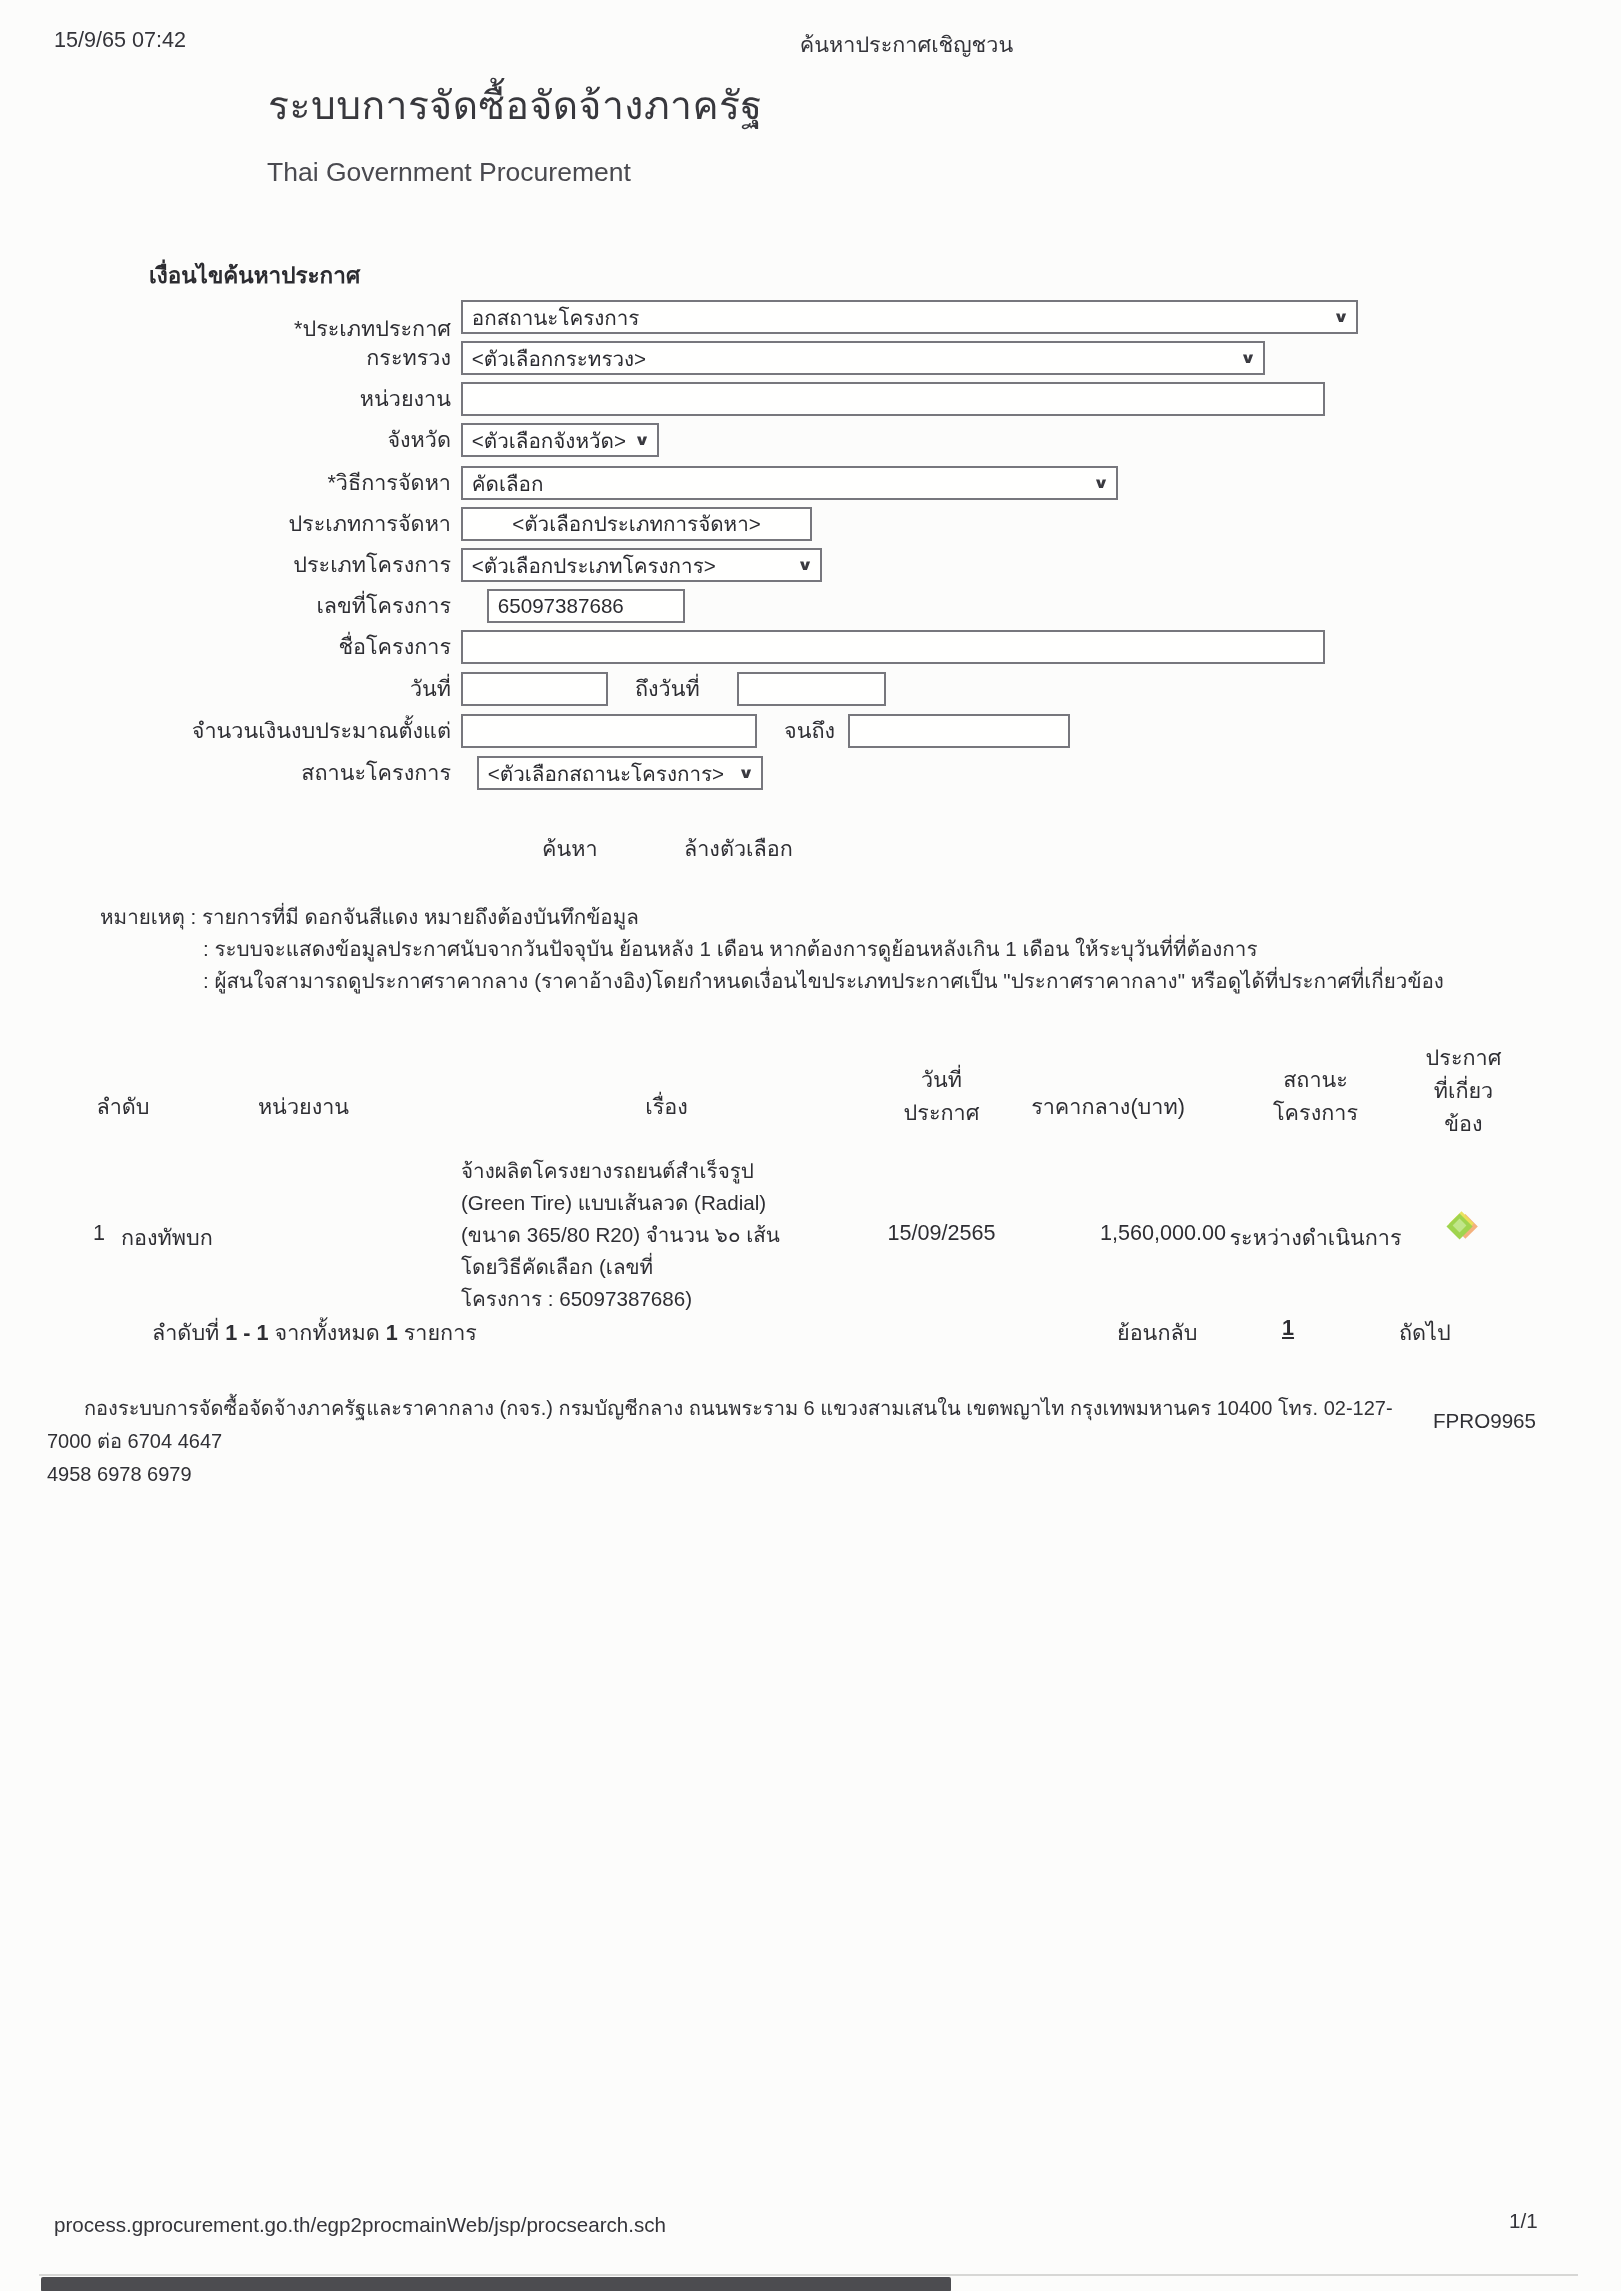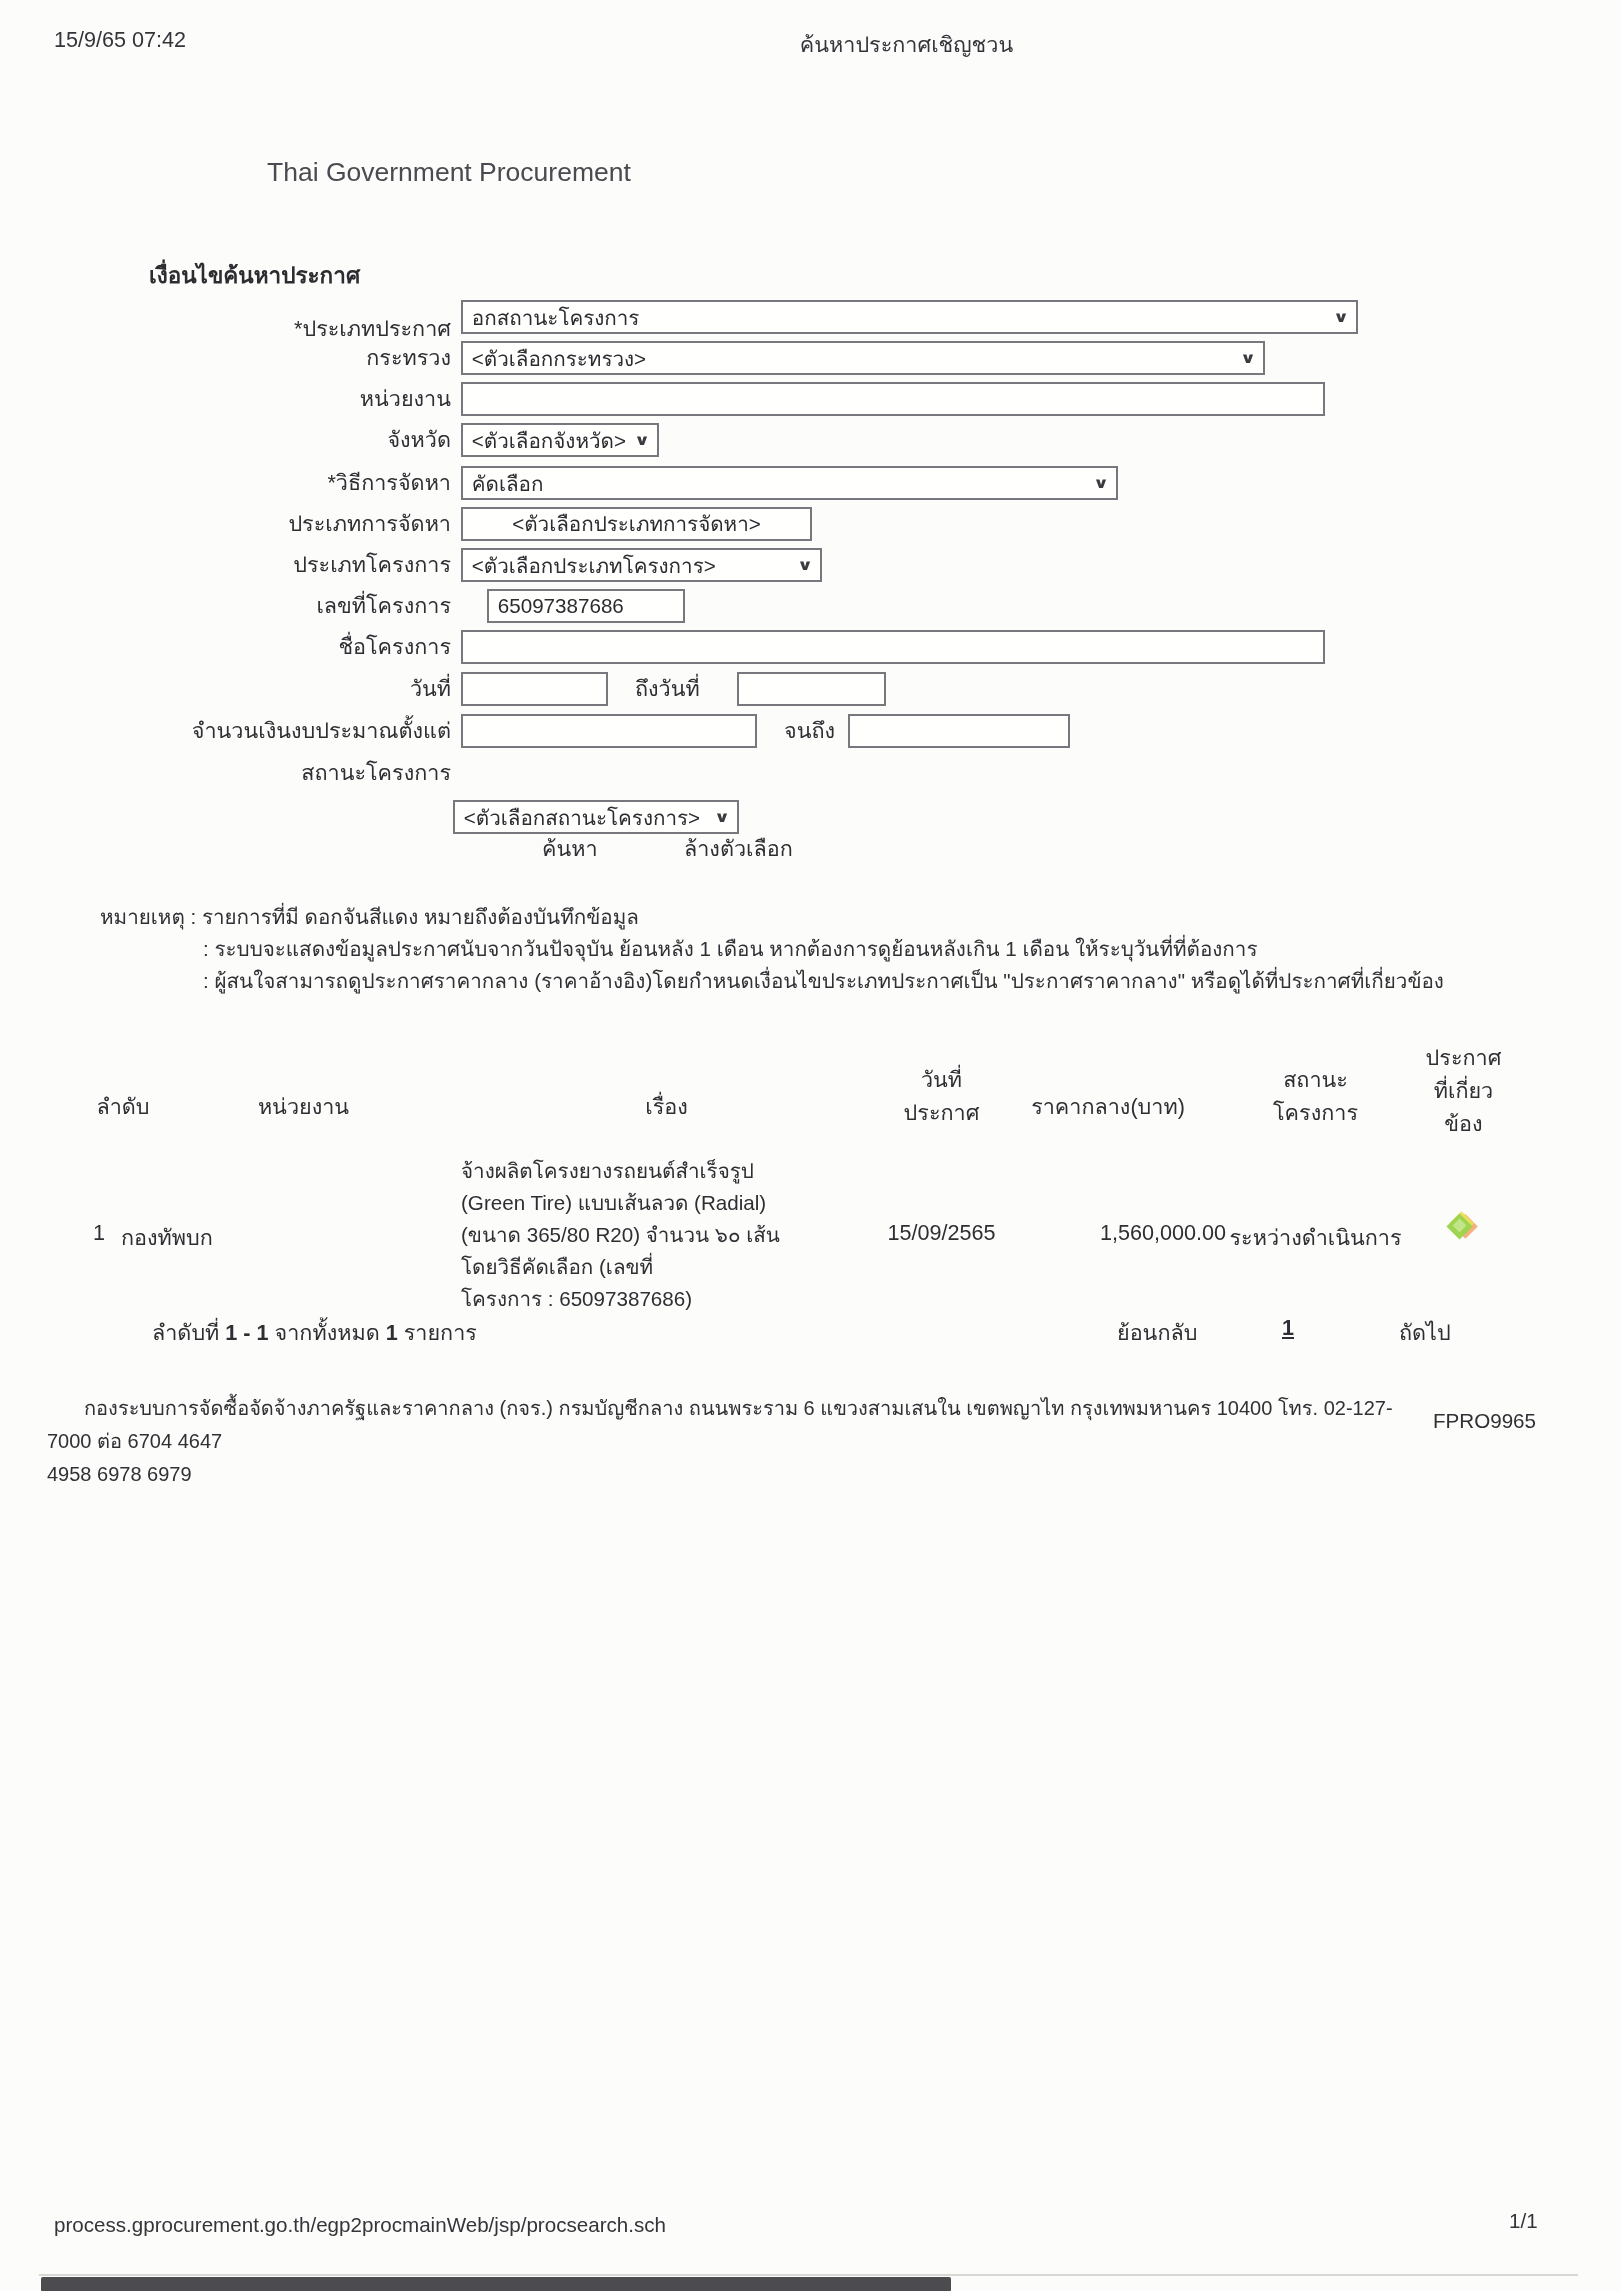--- a/index.html
+++ b/index.html
@@ -50,20 +50,21 @@
   b{font-weight:bold;}
 </style>
 </head>
 <body>
 
 <div class="page">
 
   <div class="abs print-meta" style="left:54px;top:27.4px;">15/9/65 07:42</div>
   <div class="abs print-meta" style="left:725px;top:27.4px;width:363px;text-align:center;">ค้นหาประกาศเชิญชวน</div>
 
+  <div class="abs site-title" style="left:268px;top:74px;">ระบบการจัดซื้อจัดจ้างภาครัฐ</div>
   <div class="abs site-subtitle" style="left:267px;top:157px;">Thai Government Procurement</div>
 
   <div class="abs section-title" style="left:149px;top:257px;">เงื่อนไขค้นหาประกาศ</div>
 
   <div class="lbl" style="left:39px;top:312px;">*ประเภทประกาศ</div>
   <div class="field select" style="left:461px;top:300px;width:897px;">
     <span>อกสถานะโครงการ</span>
     <span class="chev">∨</span>
   </div>
 
@@ -110,21 +111,21 @@
   <div class="field" style="left:461px;top:672px;width:147px;"></div>
   <div class="midlbl" style="left:635px;top:672px;">ถึงวันที่</div>
   <div class="field" style="left:737px;top:672px;width:149px;"></div>
 
   <div class="lbl" style="left:39px;top:714px;">จำนวนเงินงบประมาณตั้งแต่</div>
   <div class="field" style="left:461px;top:714px;width:296px;"></div>
   <div class="midlbl" style="left:784px;top:714px;">จนถึง</div>
   <div class="field" style="left:848px;top:714px;width:222px;"></div>
 
   <div class="lbl" style="left:39px;top:756px;">สถานะโครงการ</div>
-  <div class="field select" style="left:453px;top:756px;width:286px;margin-top:44px;">
+  <div class="field select" style="left:477px;top:756px;width:286px;">
     <span>&lt;ตัวเลือกสถานะโครงการ&gt;</span>
     <span class="chev">∨</span>
   </div>
 
   <button class="btn" style="left:542px;top:831px;">ค้นหา</button>
   <button class="btn" style="left:684px;top:831px;">ล้างตัวเลือก</button>
 
   <div class="note" style="left:100px;top:900px;">หมายเหตุ : รายการที่มี ดอกจันสีแดง หมายถึงต้องบันทึกข้อมูล</div>
   <div class="note" style="left:203px;top:932px;">: ระบบจะแสดงข้อมูลประกาศนับจากวันปัจจุบัน ย้อนหลัง 1 เดือน หากต้องการดูย้อนหลังเกิน 1 เดือน ให้ระบุวันที่ที่ต้องการ</div>
   <div class="note" style="left:203px;top:964px;">: ผู้สนใจสามารถดูประกาศราคากลาง (ราคาอ้างอิง)โดยกำหนดเงื่อนไขประเภทประกาศเป็น "ประกาศราคากลาง" หรือดูได้ที่ประกาศที่เกี่ยวข้อง</div>

